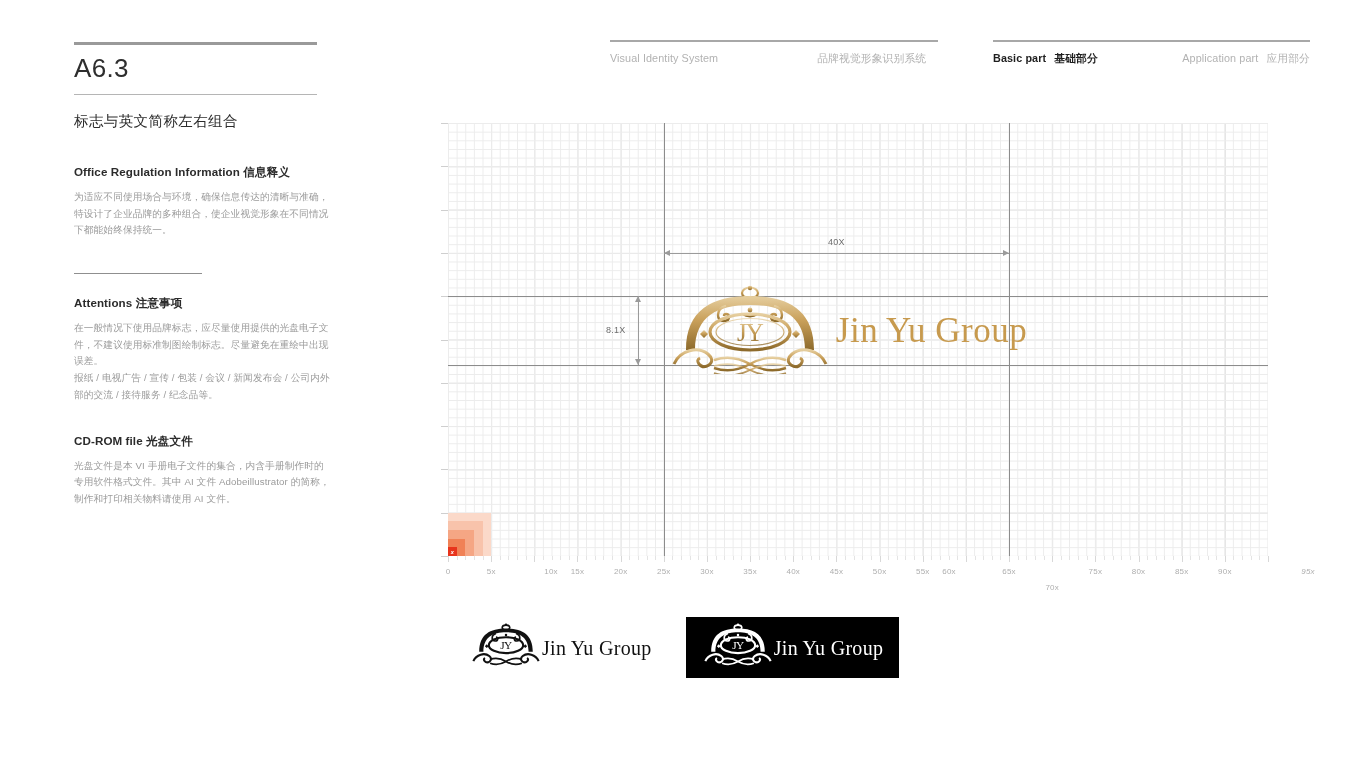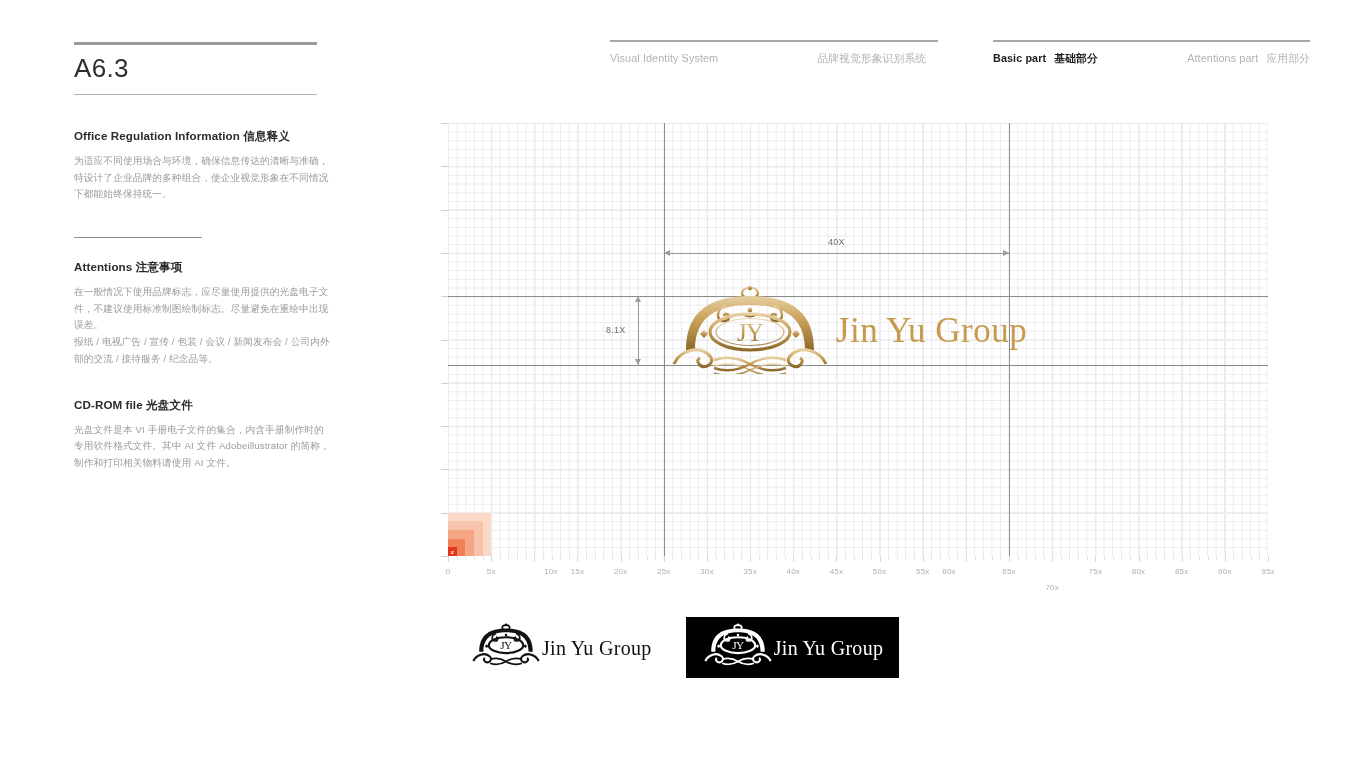--- a/index.html
+++ b/index.html
@@ -275,20 +275,21 @@
 <body>
 
 <div id="left-col">
 
   <div class="rule-top"></div>
 
   <div id="page-code">A6.3</div>
 
   <div class="rule-thin"></div>
 
+  <div id="section-title">标志与英文简称左右组合</div>
 
   <div class="block">
     <div class="block-heading">
       <span>Office Regulation Information</span>
       <span class="cn">信息释义</span>
     </div>
     <div class="body-copy">
       <p>为适应不同使用场合与环境，确保信息传达的清晰与准确，特设计了企业品牌的多种组合，使企业视觉形象在不同情况下都能始终保持统一。</p>
     </div>
   </div>
@@ -332,21 +333,21 @@
 
   <div class="nav-group" id="nav-right">
     <div class="nav-rule"></div>
     <div class="nav-row">
       <span class="nav-item active">
         <span class="en">Basic part</span>
         <span>基础部分</span>
       </span>
       <span class="nav-gap"></span>
       <span class="nav-item">
-        <span class="en">Attentions part</span>
+        <span class="en">Application part</span>
         <span>应用部分</span>
       </span>
     </div>
   </div>
 </div>
 
 <div id="grid-wrap">
   <div id="grid-canvas"></div>
   <div id="axis-layer">
       <div class="y-tick" style="top: 433px;"></div>
@@ -372,21 +373,21 @@
       <div class="axis-label x-label" style="left: 388.421px;">45x</div>
       <div class="axis-label x-label" style="left: 431.579px;">50x</div>
       <div class="axis-label x-label" style="left: 474.737px;">55x</div>
       <div class="axis-label x-label" style="left: 501px;">60x</div>
       <div class="axis-label x-label" style="left: 561.053px;">65x</div>
       <div class="axis-label x-label" style="left: 604.211px; margin-top: 16px;">70x</div>
       <div class="axis-label x-label" style="left: 647.368px;">75x</div>
       <div class="axis-label x-label" style="left: 690.526px;">80x</div>
       <div class="axis-label x-label" style="left: 733.684px;">85x</div>
       <div class="axis-label x-label" style="left: 776.842px;">90x</div>
-      <div class="axis-label x-label" style="left: 820px; font-style: italic;">95x</div>
+      <div class="axis-label x-label" style="left: 860px; font-style: italic;">95x</div>
       <div class="x-tick" style="left: 0px;"></div>
       <div class="x-tick minor" style="left: 8.63158px;"></div>
       <div class="x-tick minor" style="left: 17.2632px;"></div>
       <div class="x-tick minor" style="left: 25.8947px;"></div>
       <div class="x-tick minor" style="left: 34.5263px;"></div>
       <div class="x-tick" style="left: 43.1579px;"></div>
       <div class="x-tick minor" style="left: 51.7895px;"></div>
       <div class="x-tick minor" style="left: 60.4211px;"></div>
       <div class="x-tick minor" style="left: 69.0526px;"></div>
       <div class="x-tick minor" style="left: 77.6842px;"></div>

